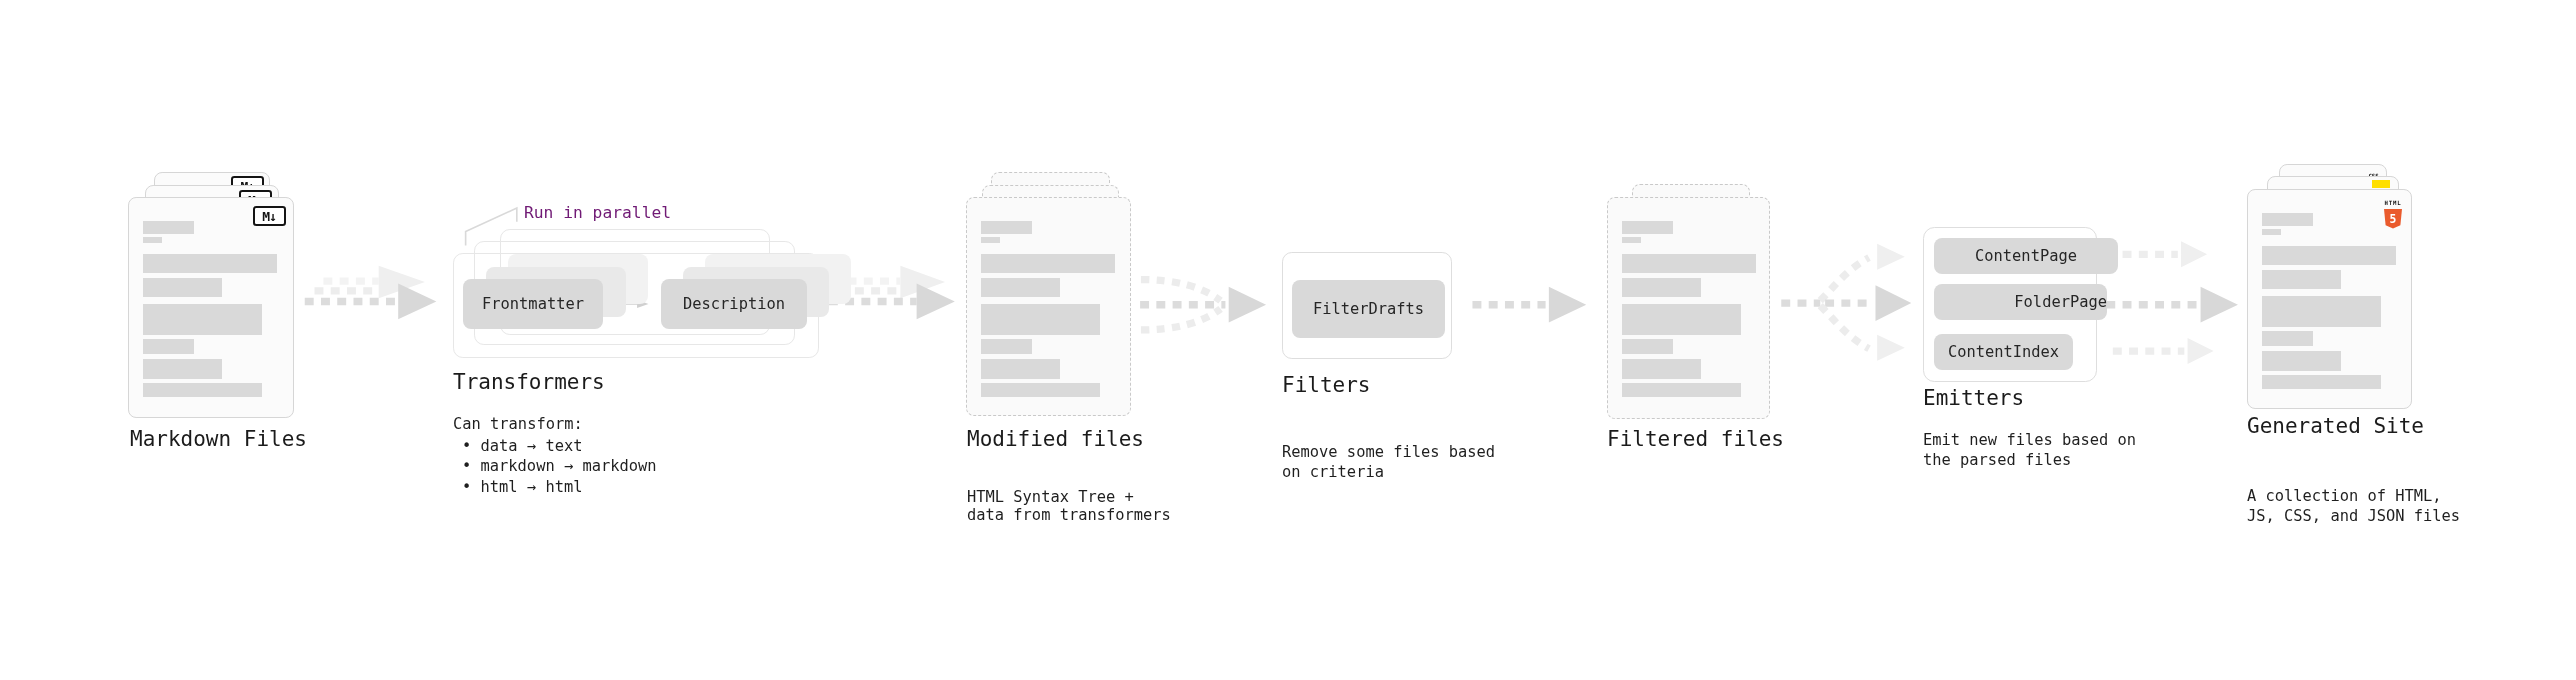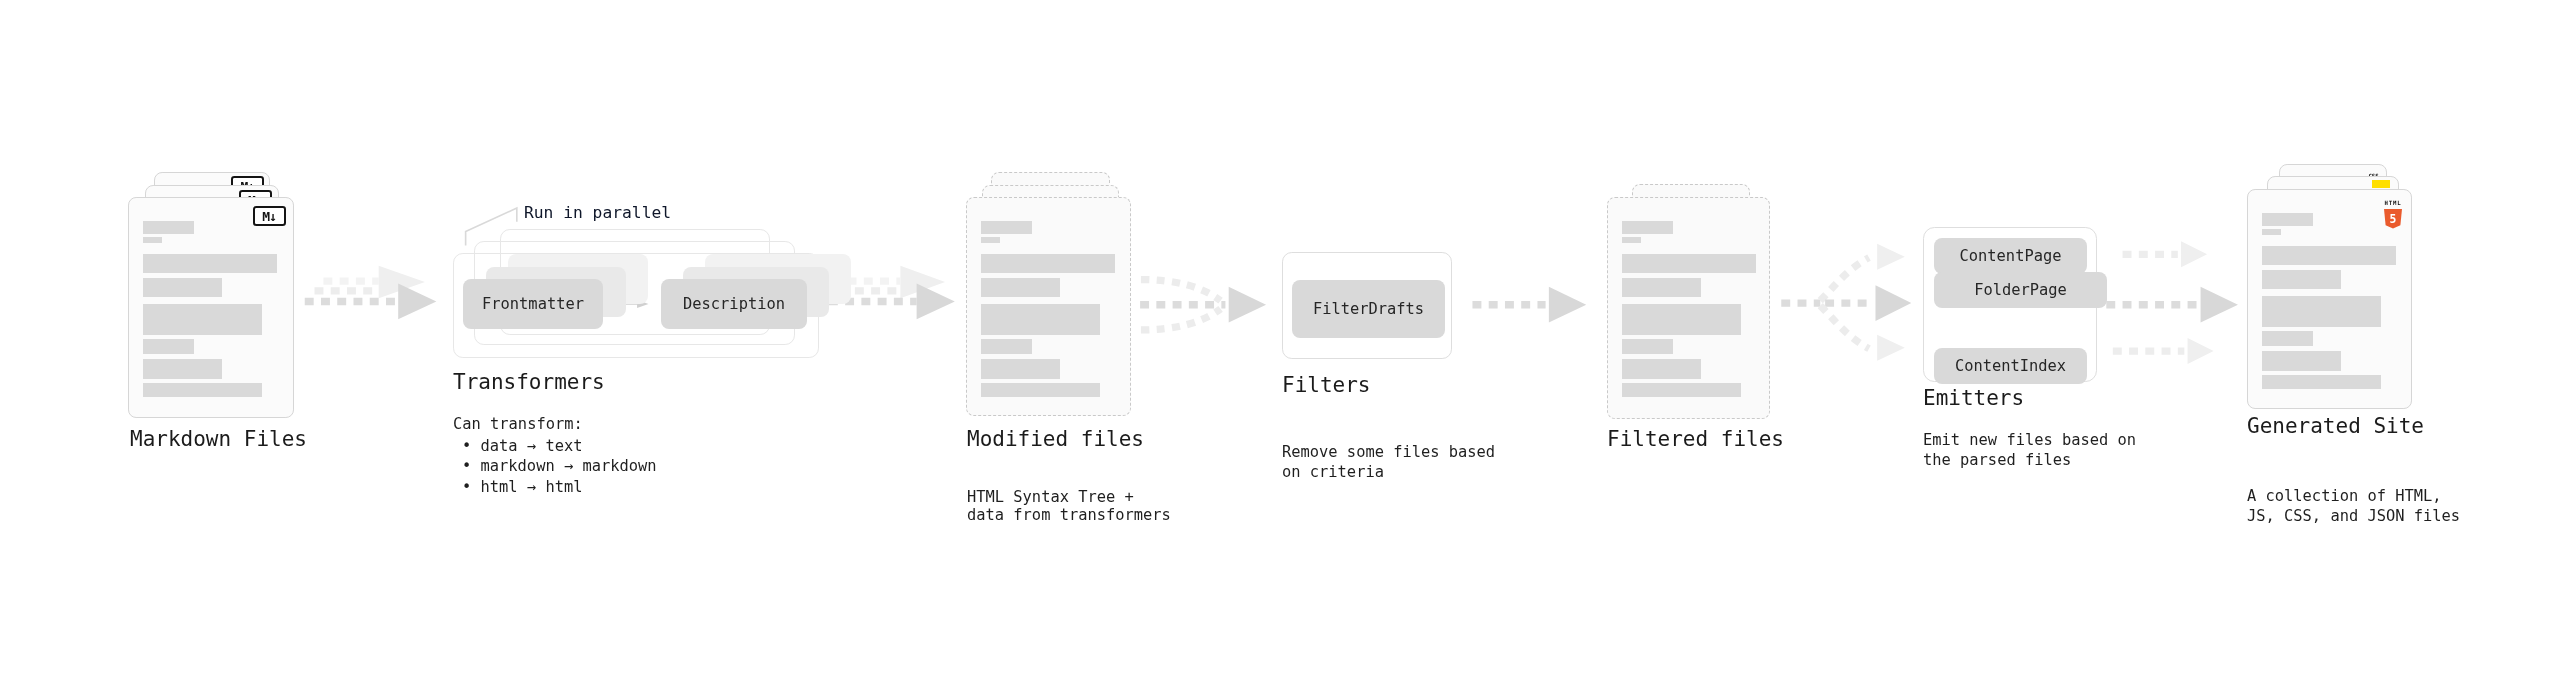--- a/index.html
+++ b/index.html
@@ -41,21 +41,21 @@
   .panel { position: absolute; border: 1.6px solid #dedede; border-radius: 11.4px; background: #ffffff; }
   .chip  { position: absolute; background: #d9d9d9; border-radius: 8.1px; color: #262626; font-size: 15.4px;
            display: flex; align-items: center; justify-content: center; white-space: nowrap; }
   .ghost { position: absolute; background: #e9e9e9; border-radius: 8.1px; }
   .ghost.g2 { background: #f2f2f2; }
 
   
   .h   { position: absolute; font-size: 21px; line-height: 21px; color: #1b1b1b; white-space: nowrap; }
   .sub { position: absolute; font-size: 15.4px; line-height: 20.3px; color: #1f1f1f; white-space: nowrap; }
   .sub.tight { line-height: 18px; }
-  .note { position: absolute; font-size: 16.3px; line-height: 16.3px; color: #0f172a; white-space: nowrap; }
+  .note { position: absolute; font-size: 16.3px; line-height: 16.3px; color: #701a75; white-space: nowrap; }
 
   svg.overlay { position: absolute; left: 0; top: 0; pointer-events: none; }
 </style>
 </head>
 <body>
 
 <div class="stage">
 
   <svg class="overlay" width="2576" height="681" viewBox="0 0 3170 838">
 
@@ -222,27 +222,27 @@
           <div class="bar b6"></div>
           <div class="bar b7"></div>
           <div class="bar b8"></div>
         </div>
     </div>
     <div class="h" style="left:1607px; top:429px;">Filtered files</div>
   </div>
 
   <div>
     <div class="panel" style="left:1923px; top:227px; width:174px; height:155px;"></div>
-    <div class="chip" style="left:1934px; top:238px; width:153px; height:36px;">
+    <div class="chip" style="left:1934px; top:238px; width:184px; height:36px;">
         <span>ContentPage</span>
       </div>
-    <div class="chip" style="left:1934px; top:272px; width:173px; height:36px;">
+    <div class="chip" style="left:1934px; top:284px; width:173px; height:36px;justify-content:flex-end;">
         <span>FolderPage</span>
       </div>
-    <div class="chip" style="left:1934px; top:348px; width:153px; height:36px;">
+    <div class="chip" style="left:1934px; top:334px; width:139px; height:36px;">
         <span>ContentIndex</span>
       </div>
     <div class="h" style="left:1923px; top:388px;">Emitters</div>
     <div class="sub" style="left:1923px; top:430px;">
       <div>Emit new files based on</div>
       <div>the parsed files</div>
     </div>
   </div>
 
   <div>

